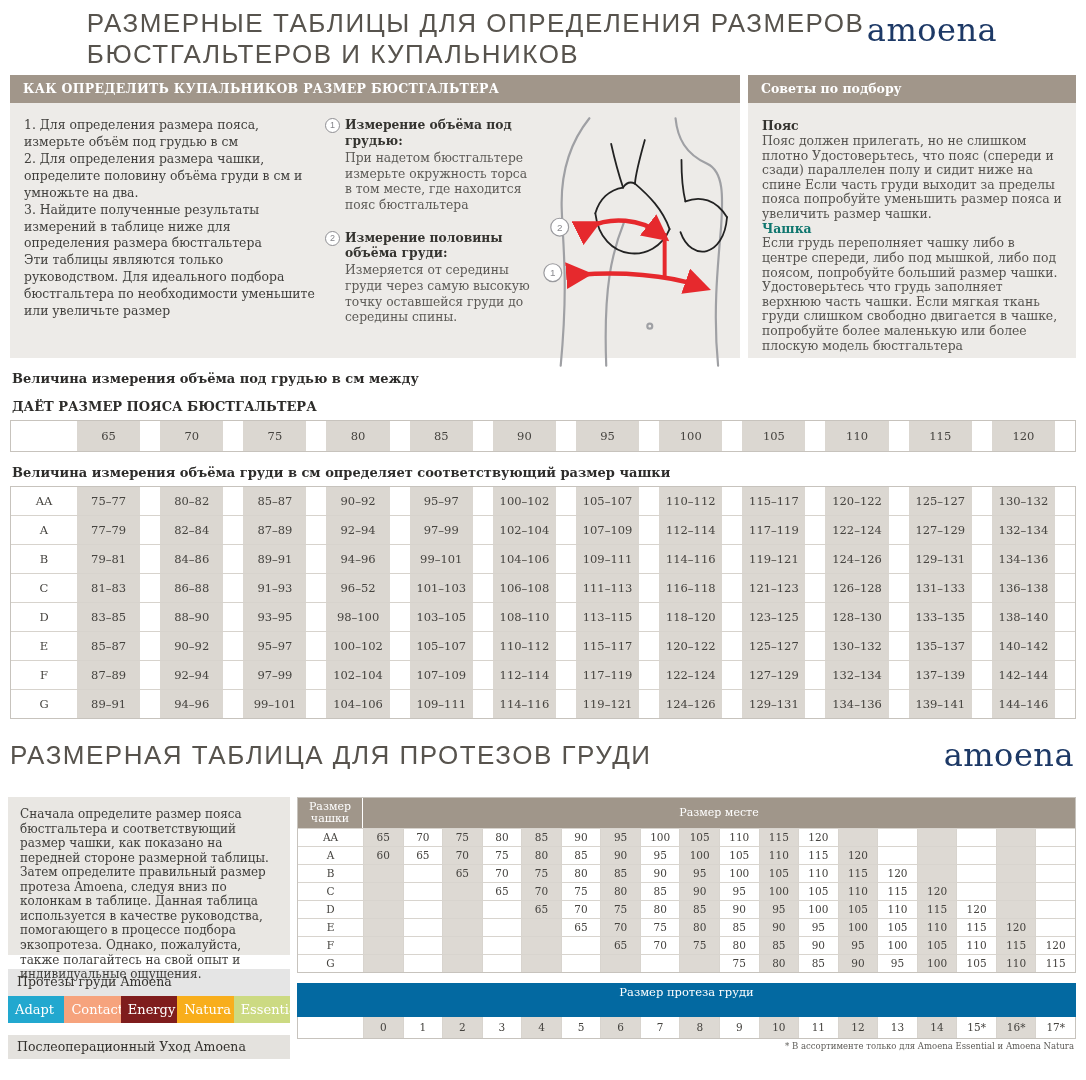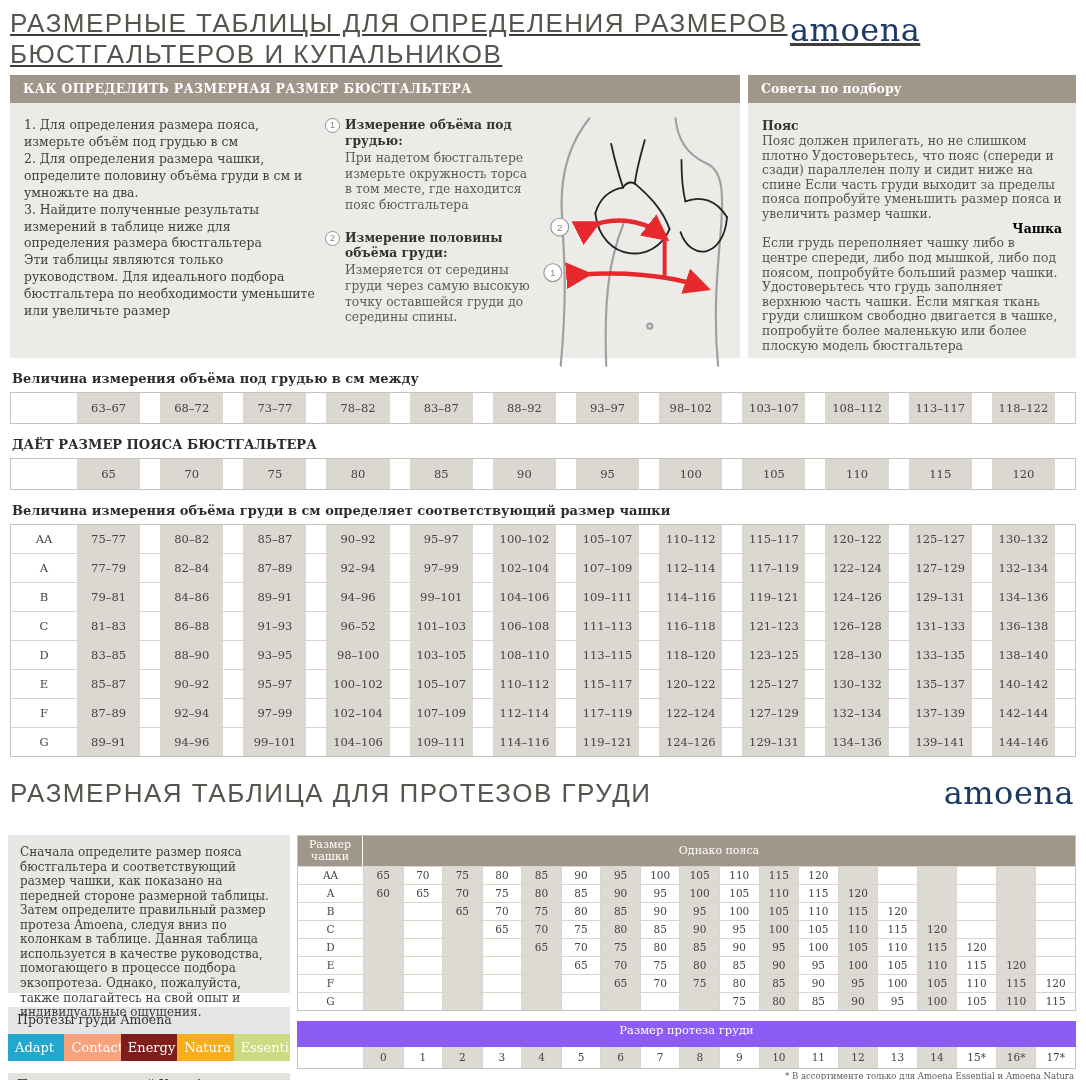--- a/index.html
+++ b/index.html
@@ -1,19 +1,19 @@
 <!DOCTYPE html>
 <html><head>
 <meta charset="utf-8">
 <style>
   html,body{margin:0;padding:0;background:#fff;}
   .page{width:1086px;height:1080px;overflow:hidden;position:relative;background:#fff;
         font-family:"DejaVu Serif",serif;color:#3e3d3a;}
   
-  .header{display:flex;justify-content:flex-start;align-items:flex-start;padding:8px 12px 0 10px;text-decoration:underline;}
+  .header{display:flex;justify-content:center;align-items:flex-start;padding:8px 12px 0 10px;}
   .page-title{font-family:"Liberation Sans",sans-serif;font-size:26px;line-height:1.18;
               letter-spacing:1.5px;color:#57534d;font-weight:400;max-width:780px;}
   .logo{font-family:"DejaVu Serif",serif;font-size:32px;color:#1d3966;letter-spacing:.5px;line-height:1;}
   .header .logo{margin-top:6px;}
   
   .sec1{display:flex;margin:6px 10px 0 10px;}
   .sec1-left{width:730px;margin-right:8px;}
   .sec1-right{flex:1;}
   .bar{background:#a1968a;color:#fff;height:28px;line-height:28px;padding-left:13px;
        font-size:12.5px;font-weight:bold;}
@@ -55,38 +55,38 @@
   
   .pt-grid{display:grid;grid-template-columns:65px repeat(18,1fr);border:1px solid #c7c3bd;background:#fff;}
   .pt-head{background:#a0968a;color:#fff;text-align:center;font-size:11px;height:30px;}
   .pt-head.cup{line-height:1.1;padding-top:3px;box-sizing:border-box;border-right:1px solid #fff;}
   .pt-head.band{grid-column:2/span 18;line-height:30px;}
   .pt-label{height:17px;line-height:17px;text-align:center;font-size:10.5px;color:#45433f;
             border-top:1px solid #d8d4ce;}
   .pt-cell{height:17px;line-height:17px;text-align:center;font-size:10.5px;color:#45433f;
            border-top:1px solid #d8d4ce;border-left:1px solid #d8d4ce;}
   .shaded{background:#ddd9d3;}
-  .bar-full{background:#8b5cf6;color:#fff;text-align:center;font-size:11.5px;height:26px;line-height:18px;margin-top:10px;}
+  .bar-full{background:#0369a1;color:#fff;text-align:center;font-size:11.5px;height:34px;line-height:18px;margin-top:10px;}
   .size-grid{display:grid;grid-template-columns:65px repeat(18,1fr);border:1px solid #c7c3bd;border-top:none;background:#fff;}
   .size-grid .pt-label,.size-grid .pt-cell{height:21px;line-height:21px;border-top:none;}
   .footnote{text-align:right;font-size:8.5px;color:#5d5b57;margin:2px 2px 0 0;}
 </style>
 </head>
 <body>
 
 <div class="page">
 
   <div class="header">
     <div class="page-title">РАЗМЕРНЫЕ ТАБЛИЦЫ ДЛЯ ОПРЕДЕЛЕНИЯ РАЗМЕРОВ БЮСТГАЛЬТЕРОВ И КУПАЛЬНИКОВ</div>
     <div class="logo">amoena</div>
   </div>
 
   <div class="sec1">
     <div class="sec1-left">
-      <div class="bar upper">КАК ОПРЕДЕЛИТЬ РАЗМЕРНАЯ РАЗМЕР БЮСТГАЛЬТЕРА</div>
+      <div class="bar upper">КАК ОПРЕДЕЛИТЬ КУПАЛЬНИКОВ РАЗМЕР БЮСТГАЛЬТЕРА</div>
       <div class="panel">
         <div class="steps" id="steps">
             <div style="margin: 0px;">1. Для определения размера пояса, измерьте объём под грудью в см</div>
             <div style="margin: 0px;">2.  Для определения размера чашки, определите половину объёма груди в см и умножьте на два.</div>
             <div style="margin: 0px;">3.  Найдите полученные результаты измерений в таблице ниже для определения размера бюстгальтера</div>
             <div style="margin: 0px;">Эти таблицы являются только руководством. Для идеального подбора бюстгальтера по необходимости уменьшите или увеличьте размер</div>
           </div>
         <div class="measures" id="measures">
             <div class="measure">
               <div class="mnum">1</div>
@@ -136,42 +136,27 @@
             </g>
           </svg>
         </div>
       </div>
     </div>
     <div class="sec1-right">
       <div class="bar">Советы по подбору</div>
       <div class="panel" style="display:block;font-size:12.4px;line-height:1.18;padding:16px 14px 24px 14px;">
         <div style="font-weight:bold;color:#34332f;">Пояс</div>
         <div style="color:#55534f;">Пояс должен прилегать, но не слишком плотно Удостоверьтесь, что пояс (спереди и сзади) параллелен полу и сидит ниже на спине Если часть груди выходит за пределы пояса попробуйте уменьшить размер пояса и увеличить размер чашки.</div>
-        <div style="font-weight:bold;color:#000000;text-align:right;">Чашка</div>
+        <div style="font-weight:bold;color:#0f766e;">Чашка</div>
         <div style="color:#55534f;">Если грудь переполняет чашку либо в центре спереди, либо под мышкой, либо под поясом, попробуйте больший размер чашки. Удостоверьтесь что грудь заполняет верхнюю часть чашки. Если мягкая ткань груди слишком свободно двигается в чашке, попробуйте более маленькую или более плоскую модель бюстгальтера</div>
       </div>
     </div>
   </div>
 
   <div class="tbl-label">Величина измерения объёма под грудью в см между</div>
-  <div class="strip" id="underband-strip">
-      <div></div>
-      <div class="strip-cell">63–67</div>
-      <div class="strip-cell">68–72</div>
-      <div class="strip-cell">73–77</div>
-      <div class="strip-cell">78–82</div>
-      <div class="strip-cell">83–87</div>
-      <div class="strip-cell">88–92</div>
-      <div class="strip-cell">93–97</div>
-      <div class="strip-cell">98–102</div>
-      <div class="strip-cell">103–107</div>
-      <div class="strip-cell">108–112</div>
-      <div class="strip-cell">113–117</div>
-      <div class="strip-cell">118–122</div>
-    </div>
 
   <div class="tbl-label">ДАЁТ РАЗМЕР ПОЯСА БЮСТГАЛЬТЕРА</div>
   <div class="strip" id="band-strip">
       <div></div>
       <div class="strip-cell">65</div>
       <div class="strip-cell">70</div>
       <div class="strip-cell">75</div>
       <div class="strip-cell">80</div>
       <div class="strip-cell">85</div>
       <div class="strip-cell">90</div>
@@ -322,21 +307,21 @@
           <div class="brand-tab" style="background: #7f1d1d;">Energy</div>
           <div class="brand-tab" style="background: rgb(248, 174, 28);">Natura</div>
           <div class="brand-tab" style="background: rgb(204, 218, 130);">Essential</div>
         </div>
       <div class="postop-header">Послеоперационный Уход Amoena</div>
 
     </div>
     <div class="sec2-right">
       <div class="pt-grid" id="prosthesis-table">
         <div class="pt-head cup">Размер чашки</div>
-        <div class="pt-head band">Однако пояса</div>
+        <div class="pt-head band">Размер месте</div>
       <div class="pt-label">AA</div>
           <div class="pt-cell shaded">65</div>
           <div class="pt-cell">70</div>
           <div class="pt-cell shaded">75</div>
           <div class="pt-cell">80</div>
           <div class="pt-cell shaded">85</div>
           <div class="pt-cell">90</div>
           <div class="pt-cell shaded">95</div>
           <div class="pt-cell">100</div>
           <div class="pt-cell shaded">105</div>

